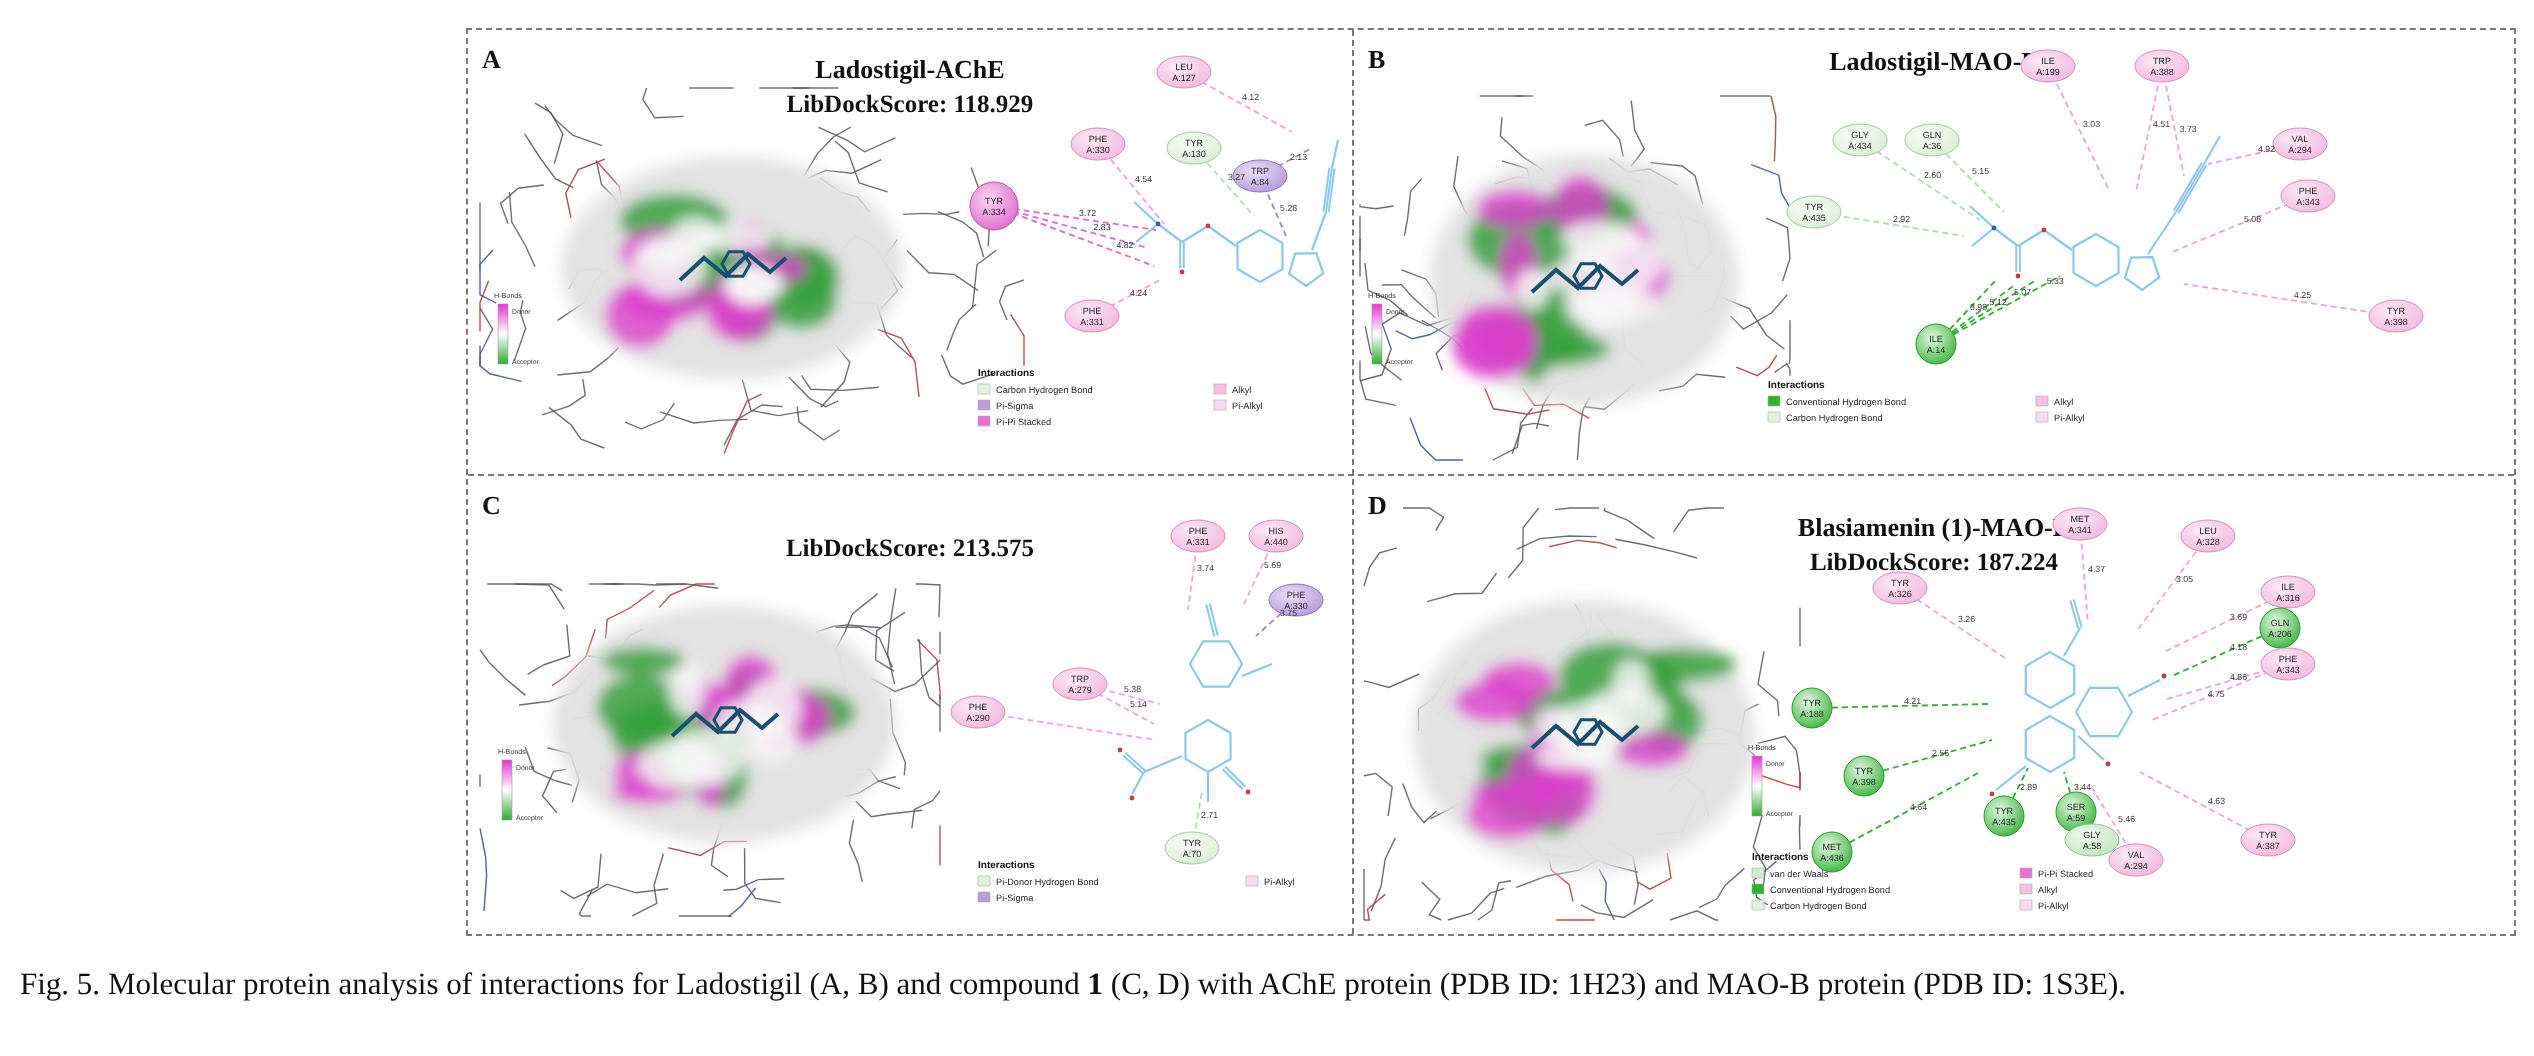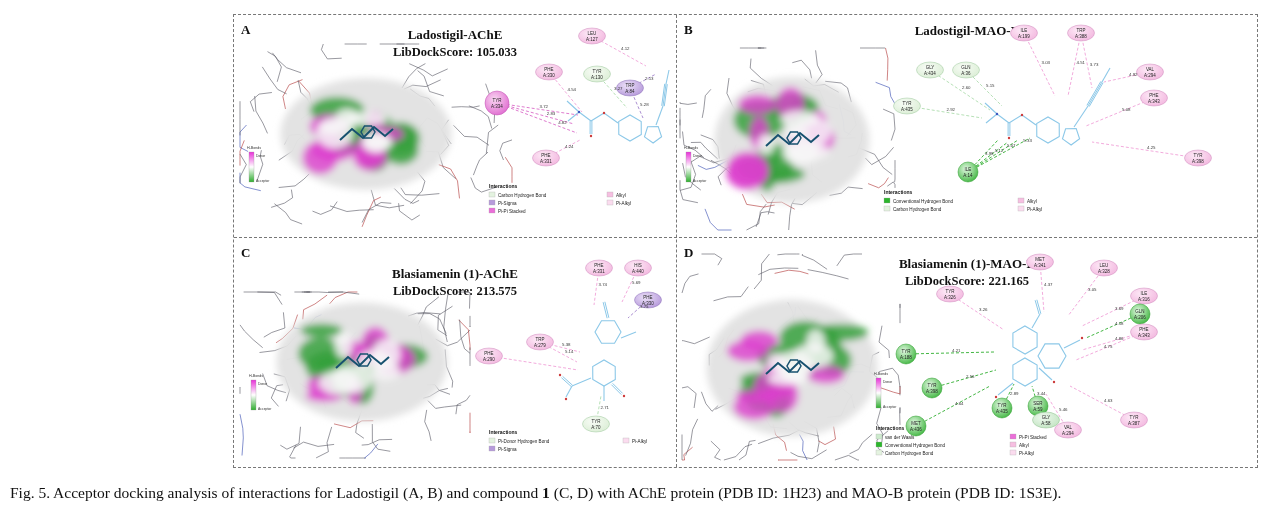--- a/index.html
+++ b/index.html
@@ -27,44 +27,43 @@
 <body>
 
 <div class="fig-box">
   <div class="vdiv"></div>
   <div class="hdiv"></div>
 
   <div class="cell cellA">
     <span class="letter">A</span>
     <div class="ptitle tA">
       <div class="t1">Ladostigil-AChE</div>
-      <div class="t2">LibDockScore: 105.033</div>
+      <div class="t2">LibDockScore: 118.929</div>
     </div>
   </div>
 
   <div class="cell cellB">
     <span class="letter">B</span>
     <div class="ptitle tB">
       <div class="t1">Ladostigil-MAO-B</div>
     </div>
   </div>
 
   <div class="cell cellC">
     <span class="letter">C</span>
     <div class="ptitle tC">
-      <div class="t1">Blasiamenin (1)-AChE</div>
       <div class="t2">LibDockScore: 213.575</div>
     </div>
   </div>
 
   <div class="cell cellD">
     <span class="letter">D</span>
     <div class="ptitle tD">
       <div class="t1">Blasiamenin (1)-MAO-B</div>
-      <div class="t2">LibDockScore: 221.165</div>
+      <div class="t2">LibDockScore: 187.224</div>
     </div>
   </div>
 </div>
 
 <svg id="gfx" width="1267" height="528" viewBox="0 0 1267 528">
   <defs>
     <filter id="blur" x="-40%" y="-40%" width="180%" height="180%">
         <feGaussianBlur stdDeviation="3.5"></feGaussianBlur>
       </filter>
     <radialGradient id="gPink" cx="40%" cy="35%" r="75%">
@@ -867,16 +866,16 @@
       <text x="1019" y="438.5" font-size="4.6" fill="#222">Pi-Pi Stacked</text>
       <rect x="1010" y="442" width="6" height="5" fill="#f6bfe1" stroke="#aaa" stroke-width="0.3"></rect>
       <text x="1019" y="446.5" font-size="4.6" fill="#222">Alkyl</text>
       <rect x="1010" y="450" width="6" height="5" fill="#fbdcef" stroke="#aaa" stroke-width="0.3"></rect>
       <text x="1019" y="454.5" font-size="4.6" fill="#222">Pi-Alkyl</text>
     </g>
   </svg>
 
 <div class="caption">
   <span class="cap-label">Fig. 5.</span>
-  <span>Acceptor docking analysis of interactions for Ladostigil (A, B) and compound</span>
+  <span>Molecular protein analysis of interactions for Ladostigil (A, B) and compound</span>
   <span class="cap-bold">1</span>
   <span>(C, D) with AChE protein (PDB ID: 1H23) and MAO-B protein (PDB ID: 1S3E).</span>
 </div>
 
 </body></html>

